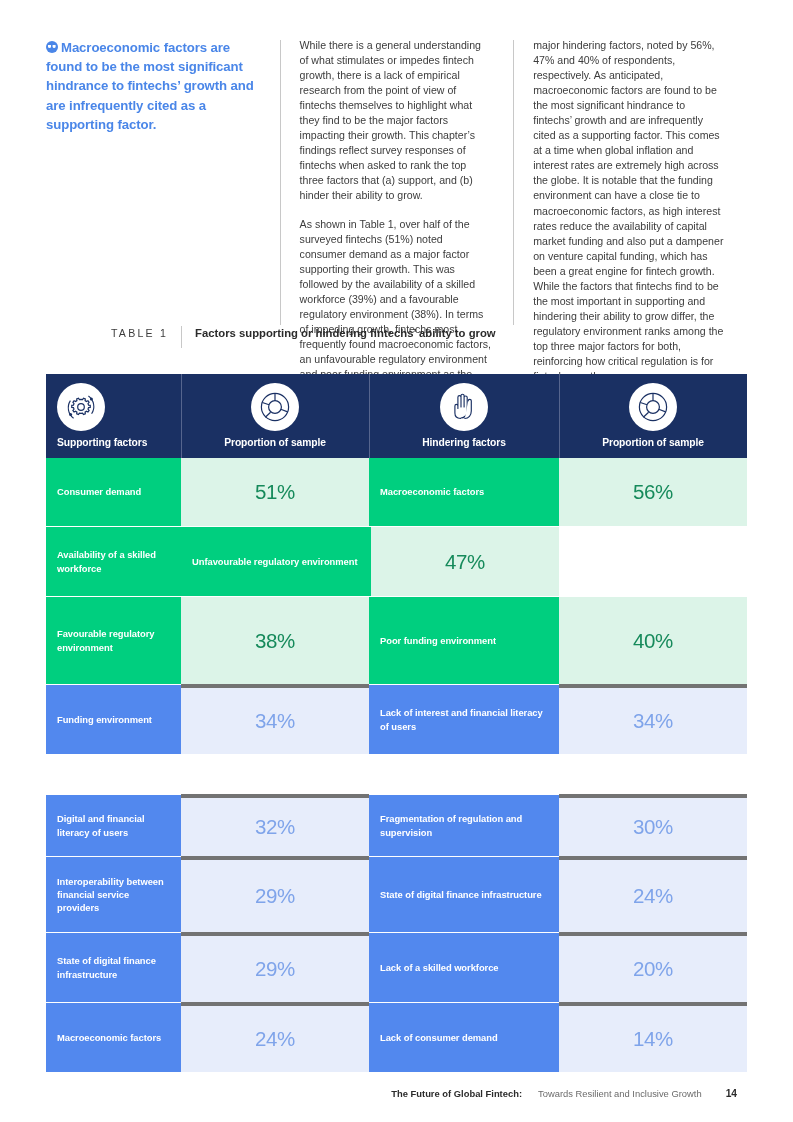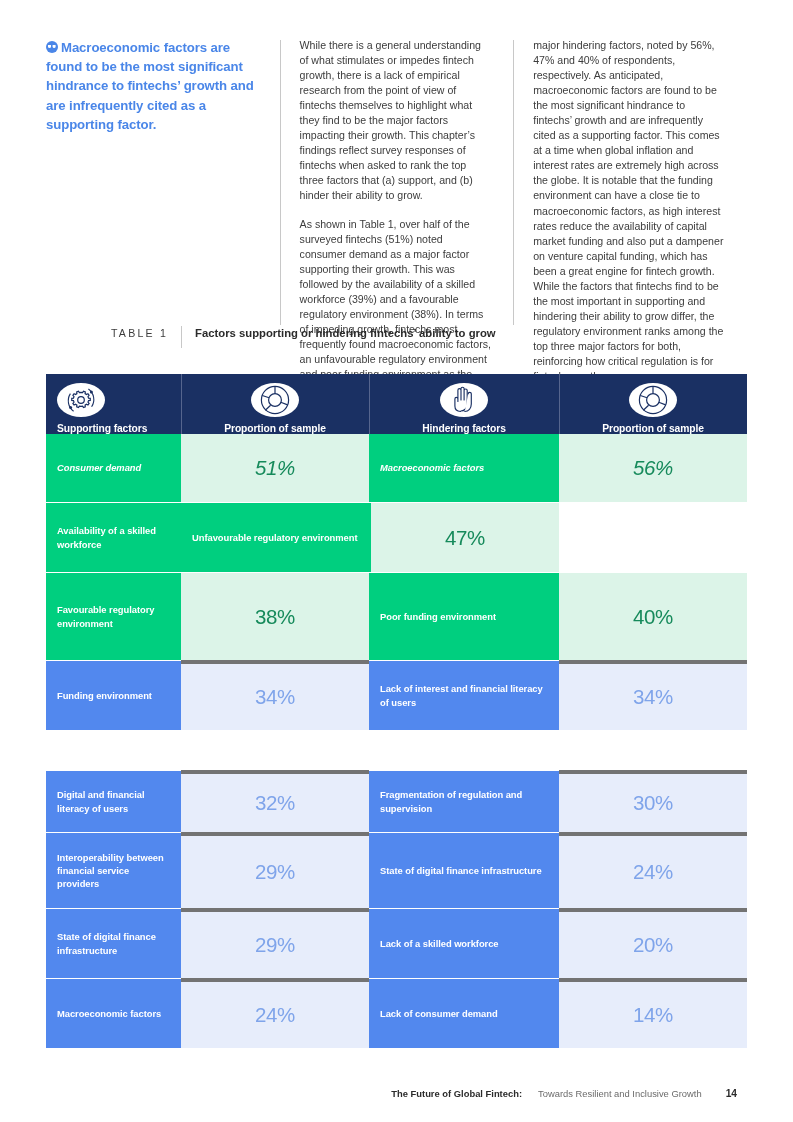--- a/index.html
+++ b/index.html
@@ -87,21 +87,21 @@
   }
 
   
   .table {
     position: absolute;
     left: 46px; top: 374px;
     width: 701px;
     display: flex;
     flex-direction: column;
   }
-  .thead { display: flex; background: #1a3063; height: 60px; }
+  .thead { display: flex; background: #1a3063; height: 84px; }
   .th {
     position: relative;
     display: flex; flex-direction: column;
     align-items: center; justify-content: flex-start;
     padding-top: 9px;
     color: #ffffff;
   }
   .th.c0 { width: 135px; align-items: flex-start; padding-left: 11px; }
   .th.c1 { width: 188px; }
   .th.c2 { width: 190px; }
@@ -252,21 +252,21 @@
               <path d="M4.3 12.5 L11.1 14.7"></path>
             </g>
           </svg>
         </div>
         <div class="th-label">Proportion of sample</div>
       </div>
 
     </div>
 
     <div id="tbody">
-        <div class="trow green first" style="height: 68px; font-style: italic;">
+        <div class="trow green first" style="height: 68px;">
           <div class="cell label">Consumer demand</div>
           <div class="cell value">51%</div>
           <div class="cell label c2">Macroeconomic factors</div>
           <div class="cell value">56%</div>
         </div>
         <div class="trow green" style="height: 70px;">
           <div class="cell label">Availability of a skilled workforce</div>
           <div class="cell label c2">Unfavourable regulatory environment</div>
           <div class="cell value">47%</div>
         </div>

